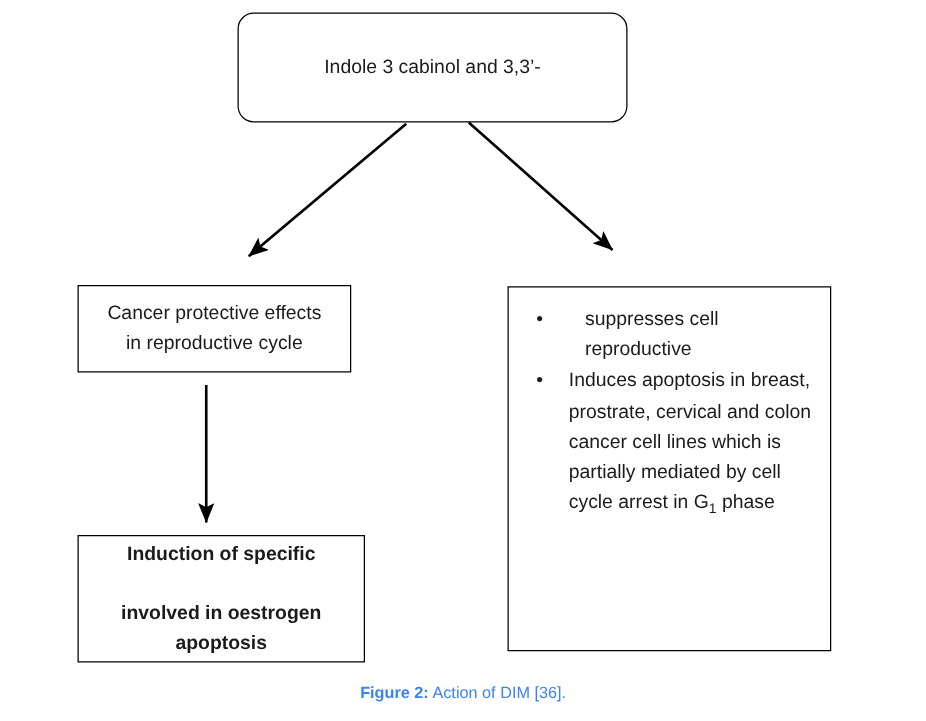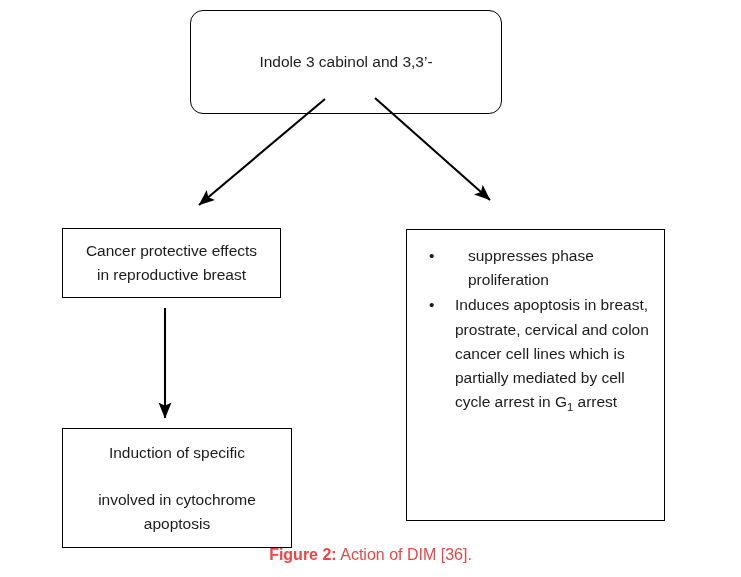--- a/index.html
+++ b/index.html
@@ -31,38 +31,39 @@
     text-align: center;
     line-height: 1.52;
     font-size: 15.5px;
     color: #1b1b1b;
   }
 
   #node-top {
     left: 190px;
     top: 10px;
     width: 312px;
-    height: 104px;
+    height: 88px;
     border-radius: 13px;
     font-size: 15.5px;
   }
   #node-top .txt { padding: 0 14px; }
 
   #node-cancer {
     left: 62px;
     top: 228px;
     width: 219px;
     height: 70px;
   }
 
   #node-induction {
     left: 62px;
     top: 428px;
     width: 230px;
-    height: 120px;
+    height: 102px;
+    font-weight: bold;
   }
 
   #node-bullets {
     left: 406px;
     top: 229px;
     width: 259px;
     height: 292px;
     display: block;
     text-align: left;
     padding: 14px 10px 10px 10px;
@@ -100,62 +101,62 @@
     pointer-events: none;
   }
 
   
   #caption {
     position: absolute;
     left: 0;
     top: 546px;
     width: 741px;
     text-align: center;
-    font-size: 16px;
-    color: #ef4444;
+    font-size: 13px;
+    color: #3b82f6;
     font-family: "Liberation Sans", sans-serif;
   }
   #caption .cap-label { font-weight: bold; }
 </style>
 </head>
 <body>
 
 <div id="page">
 
   <div class="node" id="node-top">
     <div class="txt">
       <span>Indole 3 cabinol and 3,3’-</span><br>
     </div>
   </div>
 
   <div class="node" id="node-cancer">
     <div class="txt">
       <span>Cancer protective effects</span><br>
-      <span>in reproductive breast</span>
+      <span>in reproductive cycle</span>
     </div>
   </div>
 
   <div class="node" id="node-induction">
     <div class="txt">
       <span>Induction of specific</span><br>
       <br>
-      <span>involved in cytochrome</span><br>
+      <span>involved in oestrogen</span><br>
       <span>apoptosis</span>
     </div>
   </div>
 
   <div class="node" id="node-bullets">
     <ul class="bullet-list">
       <li class="first-indent">
         <span class="marker">•</span>
-        <span class="body">suppresses phase proliferation</span>
+        <span class="body">suppresses cell reproductive</span>
       </li>
       <li>
         <span class="marker">•</span>
-        <span>Induces apoptosis in breast, prostrate, cervical and colon cancer cell lines which is partially mediated by cell cycle arrest in G</span><span class="sub">1</span><span> arrest</span>
+        <span>Induces apoptosis in breast, prostrate, cervical and colon cancer cell lines which is partially mediated by cell cycle arrest in G</span><span class="sub">1</span><span> phase</span>
       </li>
     </ul>
   </div>
 
   <svg id="arrows" viewBox="0 0 741 577">
     <defs>
       <marker id="ah" markerWidth="9" markerHeight="9" refX="7.4" refY="3.1" orient="auto" markerUnits="strokeWidth">
         <path d="M0,0 L7.6,3.1 L0,6.2 L1.6,3.1 z" fill="#000000"></path>
       </marker>
     </defs>

